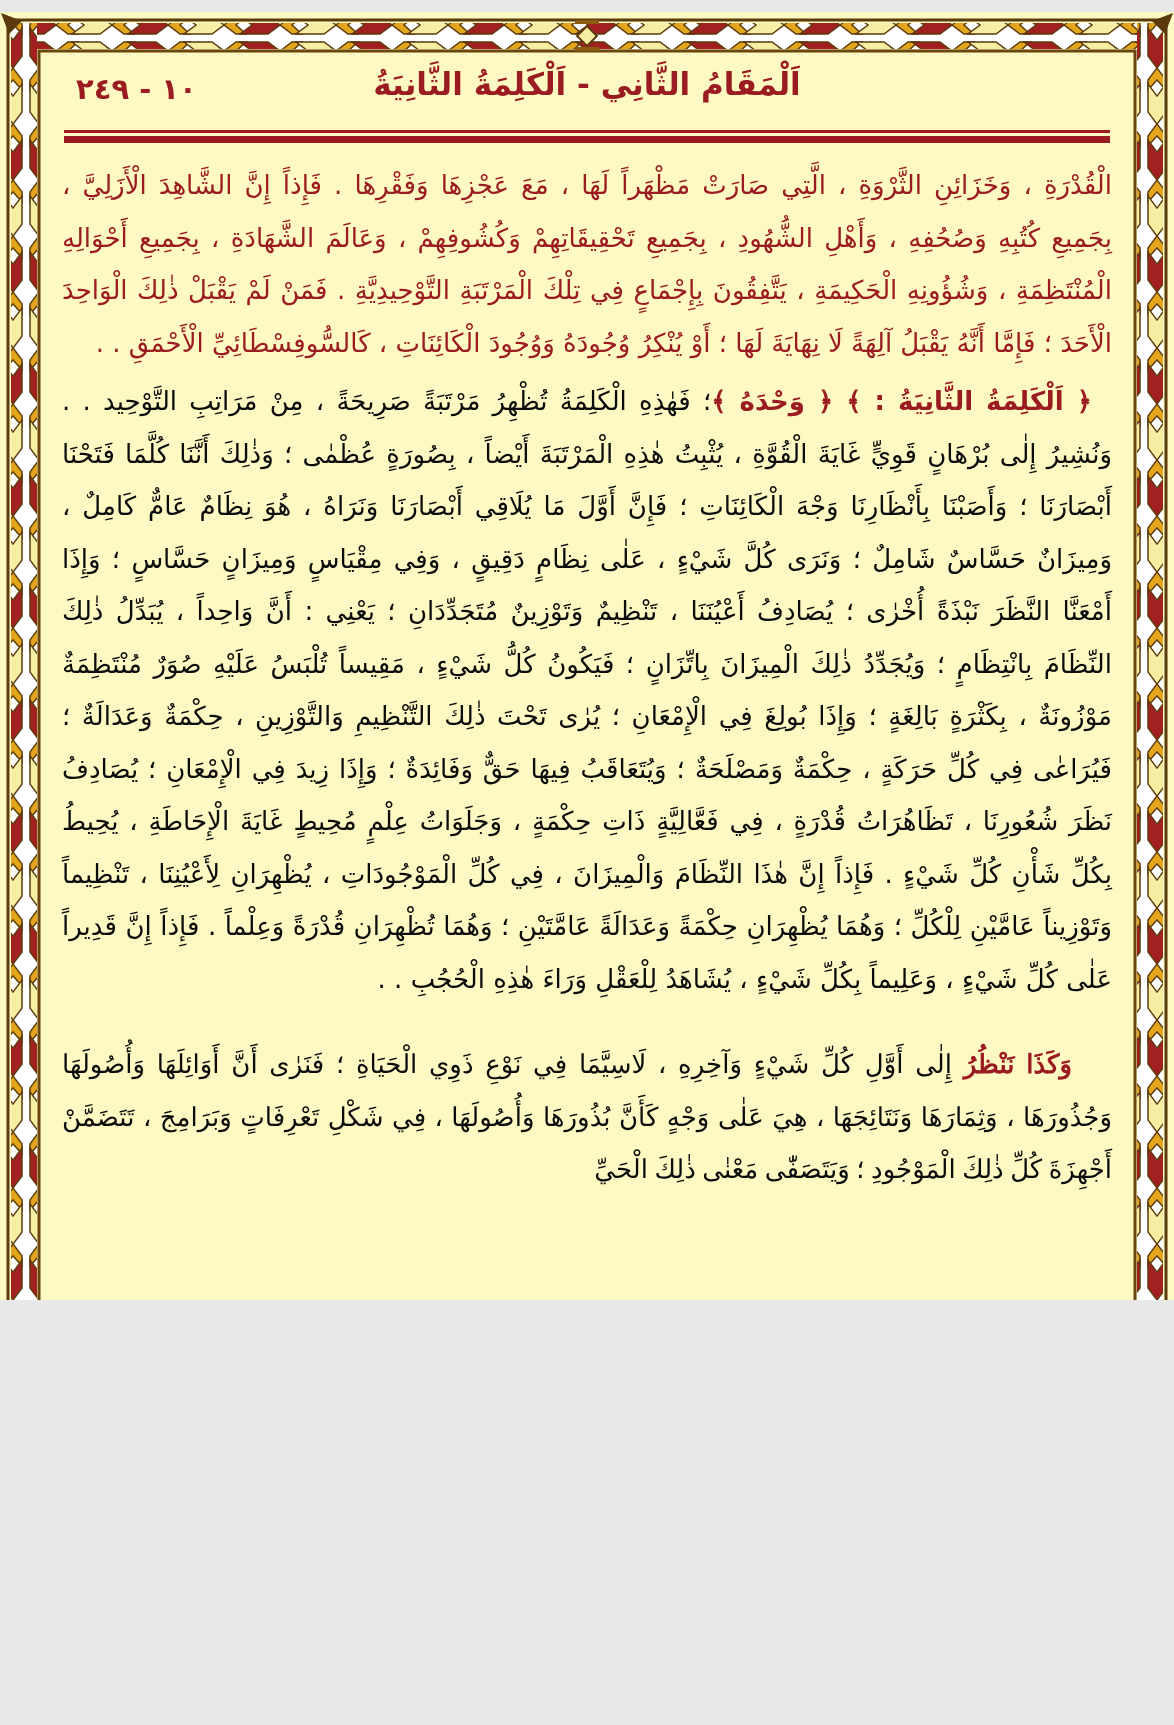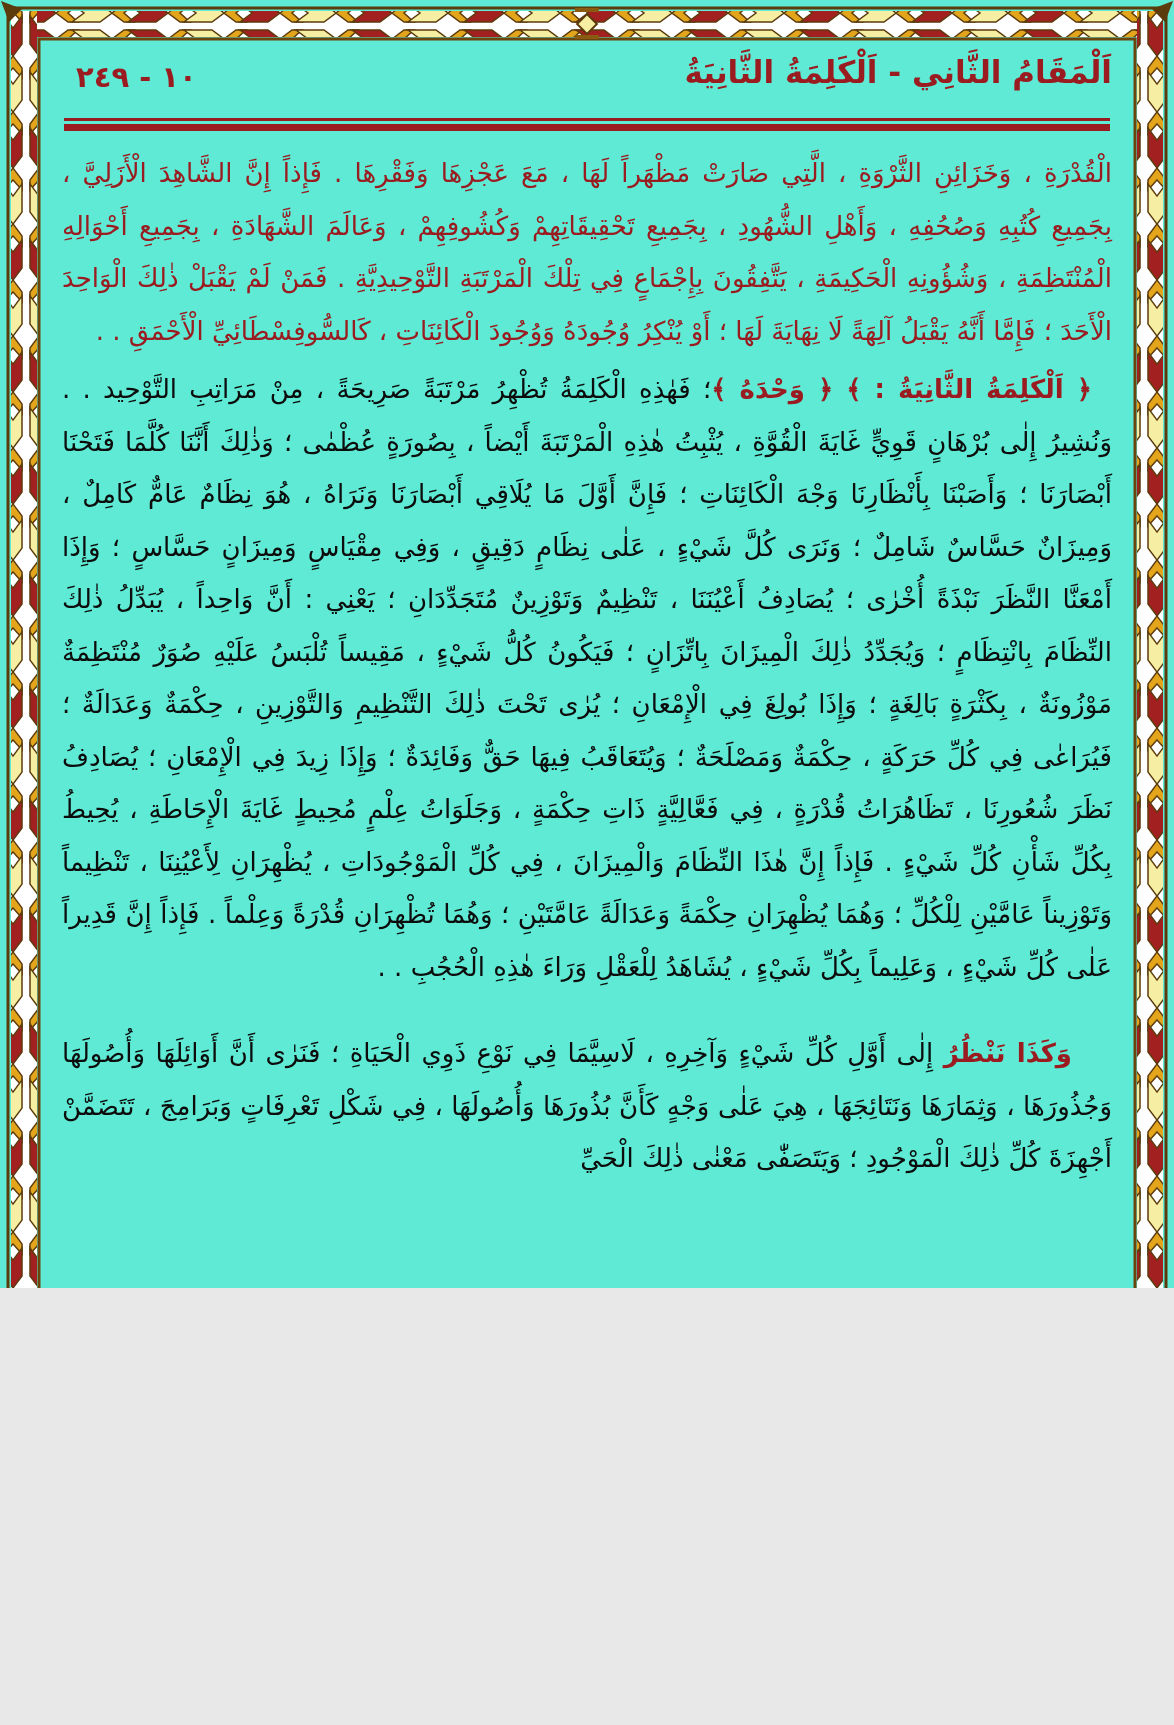--- a/index.html
+++ b/index.html
@@ -1,33 +1,33 @@
 <!DOCTYPE html>
 <html lang="ar" dir="rtl" style="--accent-red: #9b1c20; --border-red: #a32020; --border-gold: #e3a51c; --border-cream: #f6efa3; --border-brown: #5b3a0b;"><head>
 <meta charset="utf-8">
 <style>
   html,body{margin:0;padding:0;background:#e8e8e8;}
   .page{
     position:relative;
     width:1174px;height:1288px;
-    background:#5eead4;
-    margin:0 auto;
+    background:#fef9c3;
+    margin:12px auto;
     overflow:hidden;
     font-family:"DejaVu Sans",sans-serif;
   }
   .frame{position:absolute;top:0;left:0;z-index:0;}
   .content{
     position:absolute;
     top:46px;right:62px;left:62px;bottom:44px;
     z-index:1;
     direction:rtl;
   }
   .header{position:relative;height:62px;}
   .page-title{
-    text-align:right;
+    text-align:center;
     font-size:31px;font-weight:bold;
     color:var(--accent-red,#9b1c20);
     padding-top:8px;
   }
   .page-number{
     position:absolute;left:14px;top:14px;
     font-size:29px;font-weight:bold;
     color:var(--accent-red,#9b1c20);
     direction:ltr;
   }
@@ -37,21 +37,21 @@
   .body-text{
     font-size:26px;
     line-height:2.02;
     text-align:justify;
     text-justify:inter-word;
     color:#0c0c0c;
   }
   .para{margin:0 0 6px 0;}
   .para.red{color:var(--accent-red,#9b1c20);font-weight:normal;margin-top:10px;}
   .para.second-word{text-indent:20px;margin-top:4px;}
-  .para.last{margin-top:34px;text-indent:40px;}
+  .para.last{margin-top:34px;text-indent:40px;font-family:Liberation Serif, serif;}
   .red-inline{color:var(--accent-red,#9b1c20);font-weight:bold;}
 </style>
 </head>
 <body>
 
 <div class="page">
 
   <svg class="frame" width="1174" height="1725" viewBox="0 0 1174 1725" aria-hidden="true">
     <defs>
       <pattern id="chainH" width="112" height="26" patternUnits="userSpaceOnUse">

